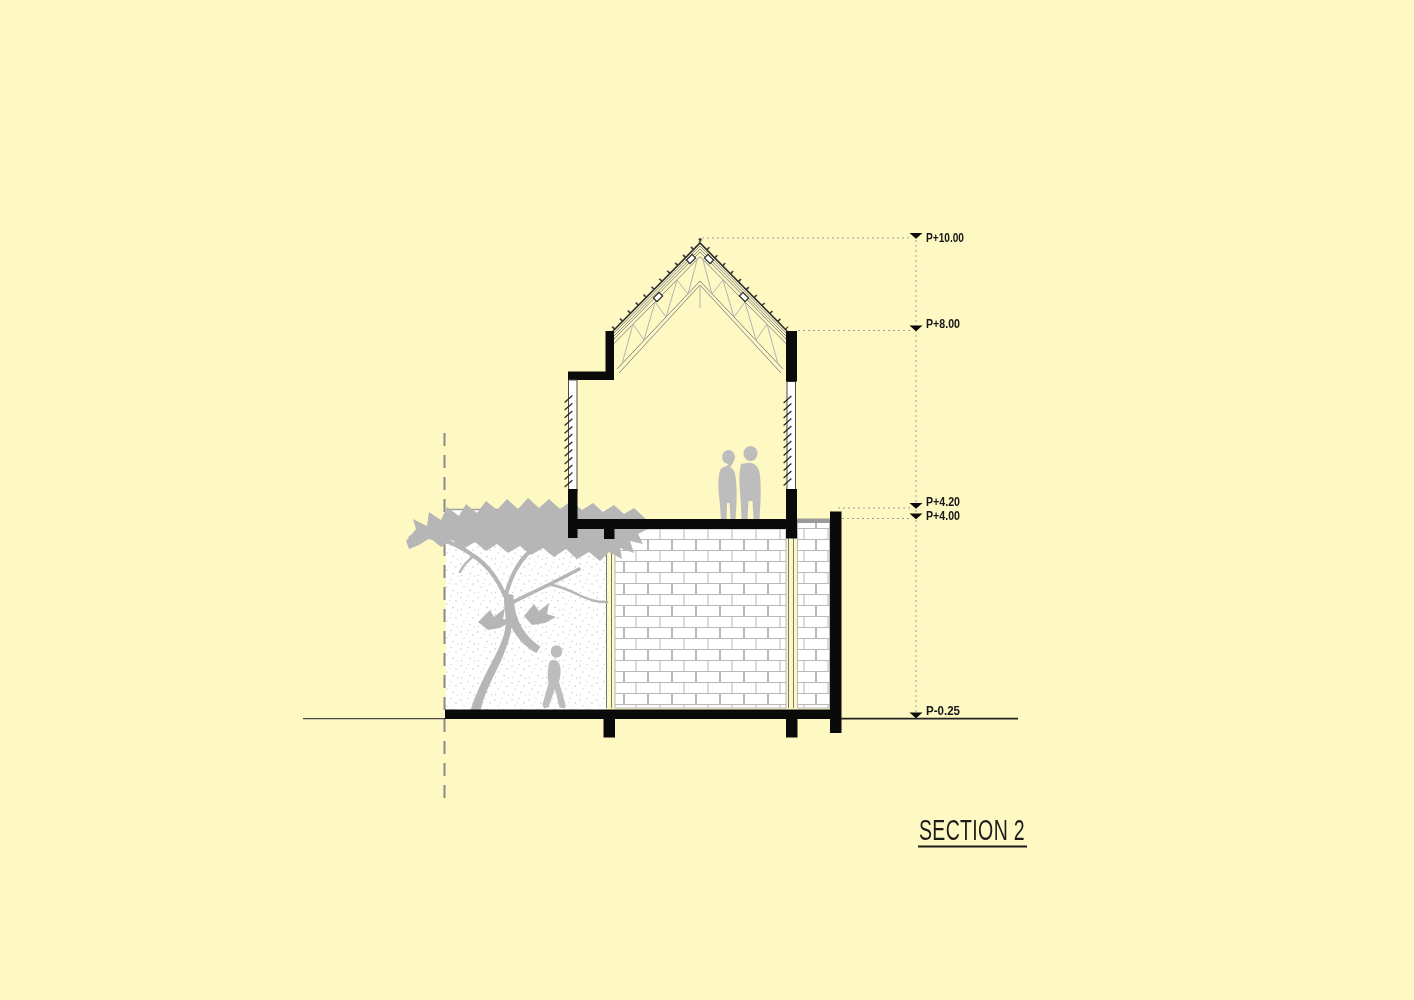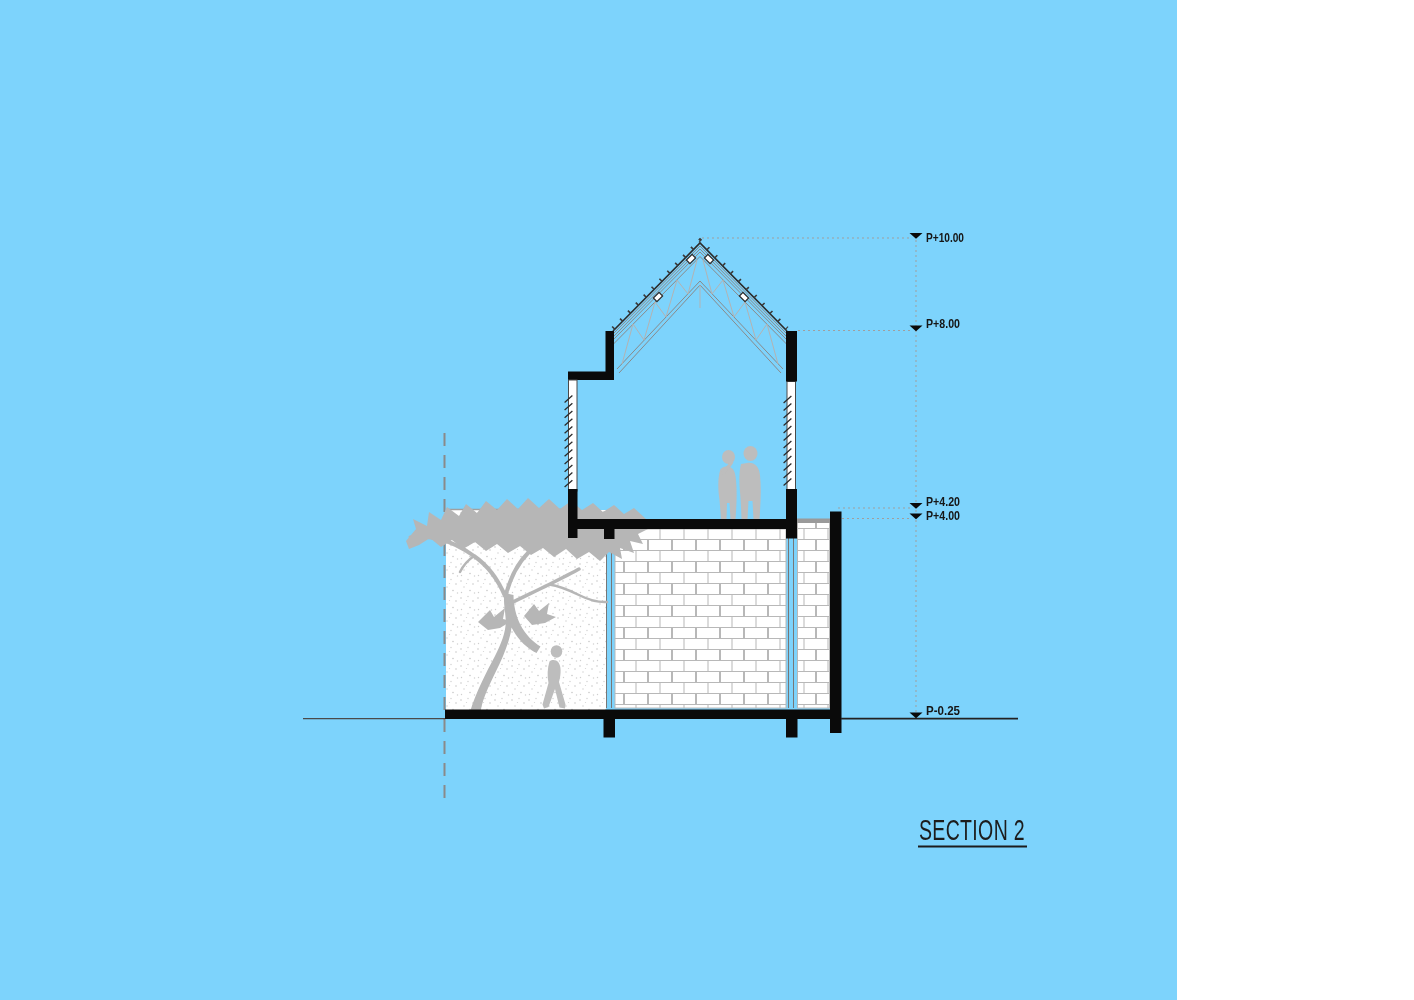--- a/index.html
+++ b/index.html
@@ -1,16 +1,16 @@
 <!DOCTYPE html>
 <html><head>
 <meta charset="utf-8">
 <style>
   html,body{margin:0;padding:0;background:#ffffff;}
-  .sheet{position:relative;width:1177px;height:1000px;background:#7dd3fc;overflow:hidden;
+  .sheet{position:relative;width:1414px;height:1000px;background:#fef9c3;overflow:hidden;
          font-family:"Liberation Sans", sans-serif;}
   svg{position:absolute;left:0;top:0;}
   text{font-family:"Liberation Sans", sans-serif;}
   .lvl-label{font-size:12px;font-weight:700;fill:#161616;}
   .title-text{font-size:29px;font-weight:400;fill:#1c1c1c;letter-spacing:.5px;}
   .dim{stroke:#9f9f9f;stroke-width:1;stroke-dasharray:2 3;fill:none;}
   .roofline{stroke:#8a8a8a;stroke-width:1;fill:none;}
   .roofouter{stroke:#2b2b2b;stroke-width:1.6;fill:none;}
   .web{stroke:#b3b3b3;stroke-width:1;fill:none;}
   .blk{fill:#0a0a0a;}

